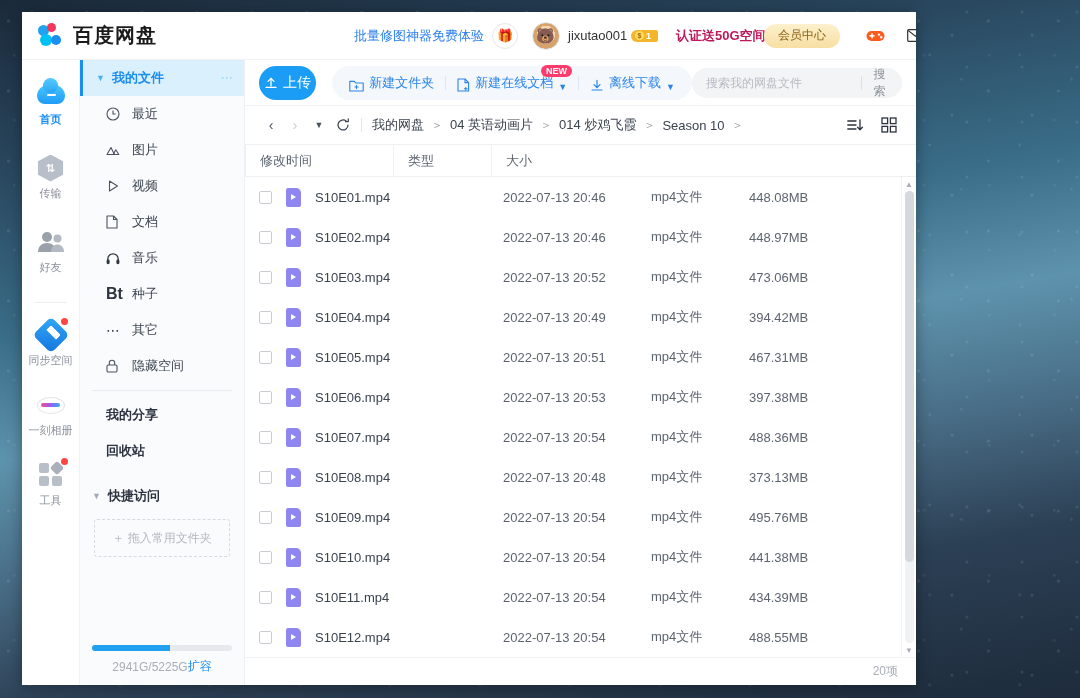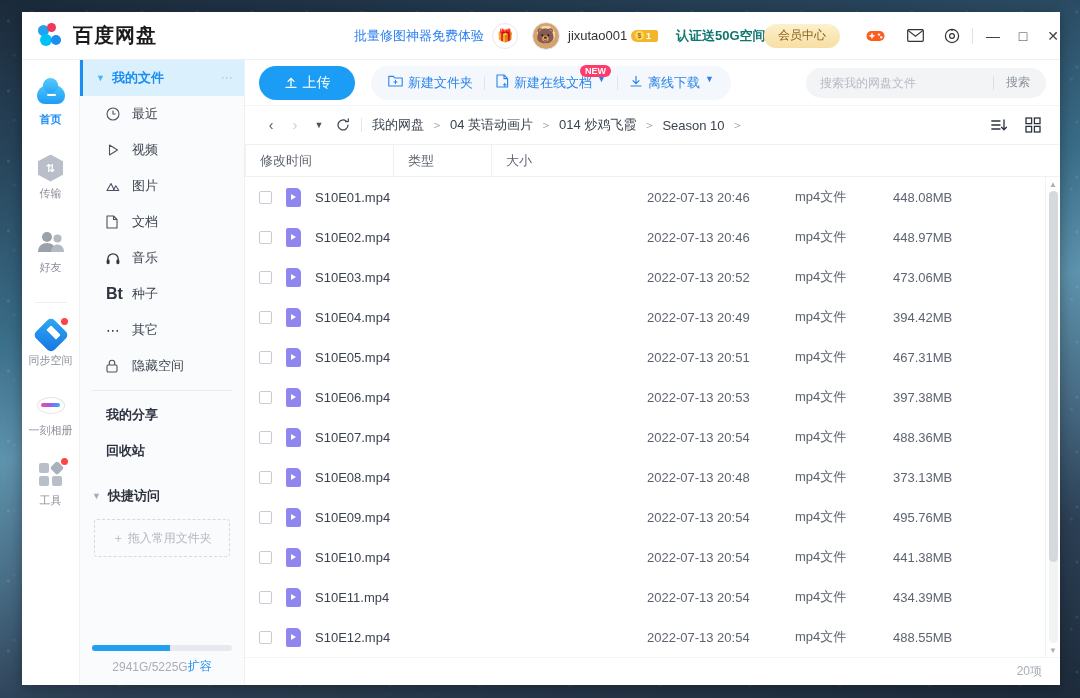--- a/index.html
+++ b/index.html
@@ -20,21 +20,21 @@
       radial-gradient(circle at 58% 22%, rgba(255,255,255,.09) 0 1px, transparent 2px),
       radial-gradient(circle at 74% 72%, rgba(255,255,255,.07) 0 1px, transparent 2px),
       radial-gradient(circle at 90% 44%, rgba(255,255,255,.10) 0 1px, transparent 2px),
       radial-gradient(circle at 22% 85%, rgba(255,255,255,.06) 0 1px, transparent 2px);
     background-size: 70px 70px, 90px 90px, 55px 55px, 110px 110px, 80px 80px, 65px 65px;
     pointer-events:none;
   }
 
   
   .app {
-    position:absolute; left:22px; top:12px; width:1038px; height:673px;
+    position:absolute; left:22px; top:12px; width:894px; height:673px;
     background:#ffffff; overflow:hidden;
     box-shadow:0 2px 14px rgba(0,0,0,.35);
     display:flex; flex-direction:column;
   }
 
   
   .titlebar {
     height:48px; flex:0 0 48px; background:#fff; display:flex; align-items:center;
     border-bottom:1px solid #f0f0f0; position:relative;
   }
@@ -53,21 +53,21 @@
   .tb-avatar { position:absolute; left:510px; width:28px; height:28px; border-radius:50%;
                background:radial-gradient(circle at 50% 45%, #f4d7b0 0 46%, #d8a36a 47% 72%, #cfe6f7 73%);
                border:1px solid #dfe9f2; display:flex; align-items:center; justify-content:center;
                font-size:15px; overflow:hidden; }
   .tb-user { position:absolute; left:546px; font-size:13px; color:#333; }
   .tb-coin { position:absolute; left:609px; height:15px; display:flex; align-items:center; }
   .coin-badge{ background:#f3b52a; color:#fff; font-size:9px; border-radius:8px 3px 3px 8px;
                padding:1px 7px 1px 4px; display:flex; align-items:center; gap:2px; font-weight:bold;}
   .coin-dot{ width:9px; height:9px; border-radius:50%; background:#ffd964; color:#a06a00; font-size:7px;
              display:flex;align-items:center;justify-content:center; }
-  .tb-cert { position:absolute; left:654px; font-size:13px; font-weight:bold; color:#0f766e; cursor:pointer; }
+  .tb-cert { position:absolute; left:654px; font-size:13px; font-weight:bold; color:#be185d; cursor:pointer; }
   .tb-vip { position:absolute; left:742px; width:76px; height:24px; border-radius:12px;
             background:linear-gradient(180deg,#fdf0cd,#f7dfa3); color:#8b6217; font-size:12px;
             display:flex; align-items:center; justify-content:center; cursor:pointer; }
   .tb-ico { position:absolute; width:22px; height:22px; display:flex; align-items:center;
             justify-content:center; cursor:pointer; color:#333; }
   .tb-game { left:842px; }
   .tb-mail { left:882px; }
   .tb-gear { left:919px; }
   .tb-sep  { position:absolute; left:950px; width:1px; height:16px; background:#e2e2e2; }
   .win-btn { position:absolute; width:30px; height:30px; display:flex; align-items:center;
@@ -145,21 +145,21 @@
   
   .main { flex:1; display:flex; flex-direction:column; min-width:0; background:#fff; }
 
   .toolbar { height:46px; flex:0 0 46px; display:flex; align-items:center; padding:0 14px;
              border-bottom:1px solid #f2f3f5; }
   .btn-upload { width:96px; height:34px; border-radius:17px; background:#1b9cf5; color:#fff;
                 font-size:14px; display:flex; align-items:center; justify-content:center; gap:5px;
                 cursor:pointer; }
   .tb-group { height:34px; background:#f4f8fc; border-radius:17px; display:flex; align-items:center;
               margin-left:16px; padding:0 6px; }
-  .tb-act { display:flex; align-items:flex-start; gap:5px; font-size:13px; color:#2a84e8; padding:0 11px;
+  .tb-act { display:flex; align-items:flex-end; gap:5px; font-size:13px; color:#2a84e8; padding:0 11px;
             cursor:pointer; position:relative; white-space:nowrap; }
   .tb-vsep { width:1px; height:14px; background:#dbe6f0; }
   .badge-new { position:absolute; top:-9px; right:6px; background:#ff3b6b; color:#fff; font-size:9px;
                border-radius:8px; padding:1px 5px; font-weight:bold; }
   .searchwrap { margin-left:auto; width:240px; height:30px; border-radius:15px; background:#f3f4f6;
                 display:flex; align-items:center; padding:0 4px 0 14px; }
   .searchwrap input { flex:1; border:0; outline:0; background:transparent; font-size:12px; color:#333;
                       font-family:"Liberation Sans", sans-serif; }
   .searchwrap input::placeholder { color:#b7bbc2; }
   .search-div { width:1px; height:14px; background:#dddfe3; }
@@ -346,34 +346,34 @@
         <span class="tree-ico">
           <svg width="14" height="14" viewBox="0 0 14 14">
               <circle cx="7" cy="7" r="6" fill="none" stroke="#4b5361" stroke-width="1.1"></circle>
               <path d="M7 3.6 V7 H9.6" fill="none" stroke="#4b5361" stroke-width="1.1"></path>
             </svg>
         </span>
         <span class="tree-lbl">最近</span>
       </div>
       <div class="tree-item">
         <span class="tree-ico">
-          <svg width="14" height="14" viewBox="0 0 14 14">
-              <path d="M3.5 2 L11.5 7 L3.5 12 Z" fill="none" stroke="#4b5361" stroke-width="1.1" stroke-linejoin="round"></path>
-            </svg>
-        </span>
-        <span class="tree-lbl">视频</span>
-      </div>
-      <div class="tree-item">
-        <span class="tree-ico">
           <svg width="14" height="12" viewBox="0 0 14 12">
               <path d="M1 10.5 L5 3.5 L8.4 10.5 Z" fill="none" stroke="#4b5361" stroke-width="1.1" stroke-linejoin="round"></path>
               <path d="M7.2 10.5 L9.8 5.8 L12.8 10.5 Z" fill="none" stroke="#4b5361" stroke-width="1.1" stroke-linejoin="round"></path>
             </svg>
         </span>
         <span class="tree-lbl">图片</span>
+      </div>
+      <div class="tree-item">
+        <span class="tree-ico">
+          <svg width="14" height="14" viewBox="0 0 14 14">
+              <path d="M3.5 2 L11.5 7 L3.5 12 Z" fill="none" stroke="#4b5361" stroke-width="1.1" stroke-linejoin="round"></path>
+            </svg>
+        </span>
+        <span class="tree-lbl">视频</span>
       </div>
       <div class="tree-item">
         <span class="tree-ico">
           <svg width="12" height="14" viewBox="0 0 12 14">
               <path d="M1 1 H7.5 L11 4.5 V13 H1 Z" fill="none" stroke="#4b5361" stroke-width="1.1" stroke-linejoin="round"></path>
               <path d="M7.5 1 V4.5 H11" fill="none" stroke="#4b5361" stroke-width="1.1"></path>
             </svg>
         </span>
         <span class="tree-lbl">文档</span>
       </div>

